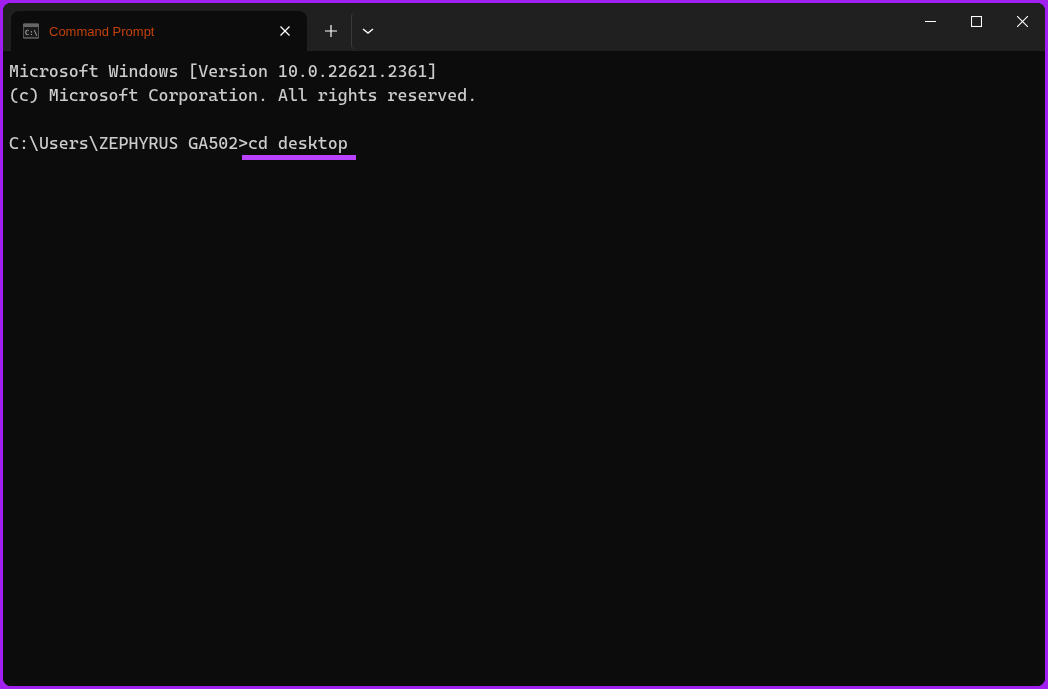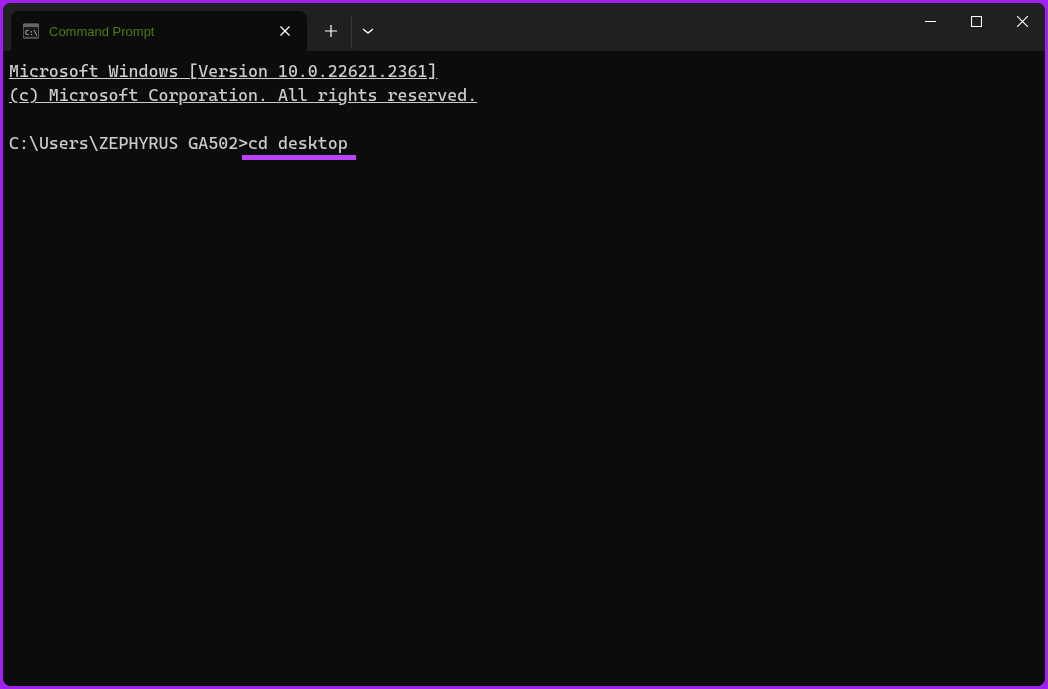--- a/index.html
+++ b/index.html
@@ -49,21 +49,21 @@
       display: flex;
       align-items: center;
       justify-content: center;
       flex-shrink: 0;
     }
     .tab-icon svg {
       width: 16px;
       height: 16px;
     }
     .tab-title {
-      color: #4d7c0f;
+      color: #c2410c;
       font-size: 13px;
       flex: 1;
       white-space: nowrap;
       overflow: hidden;
     }
     .tab-close {
       width: 20px;
       height: 20px;
       display: flex;
       align-items: center;
@@ -120,21 +120,20 @@
     .terminal-content {
       flex: 1;
       background: #0c0c0c;
       padding: 8px 6px;
       font-family: Consolas, "Cascadia Mono", monospace;
       font-size: 17px;
       line-height: 24px;
       color: #cccccc;
       white-space: pre;
       overflow: hidden;
-      text-decoration: underline;
     }
     .prompt-line {
       position: relative;
       display: inline-block;
     }
     .underline-highlight {
       position: absolute;
       height: 5px;
       background: #b942ff;
       bottom: -5px;

